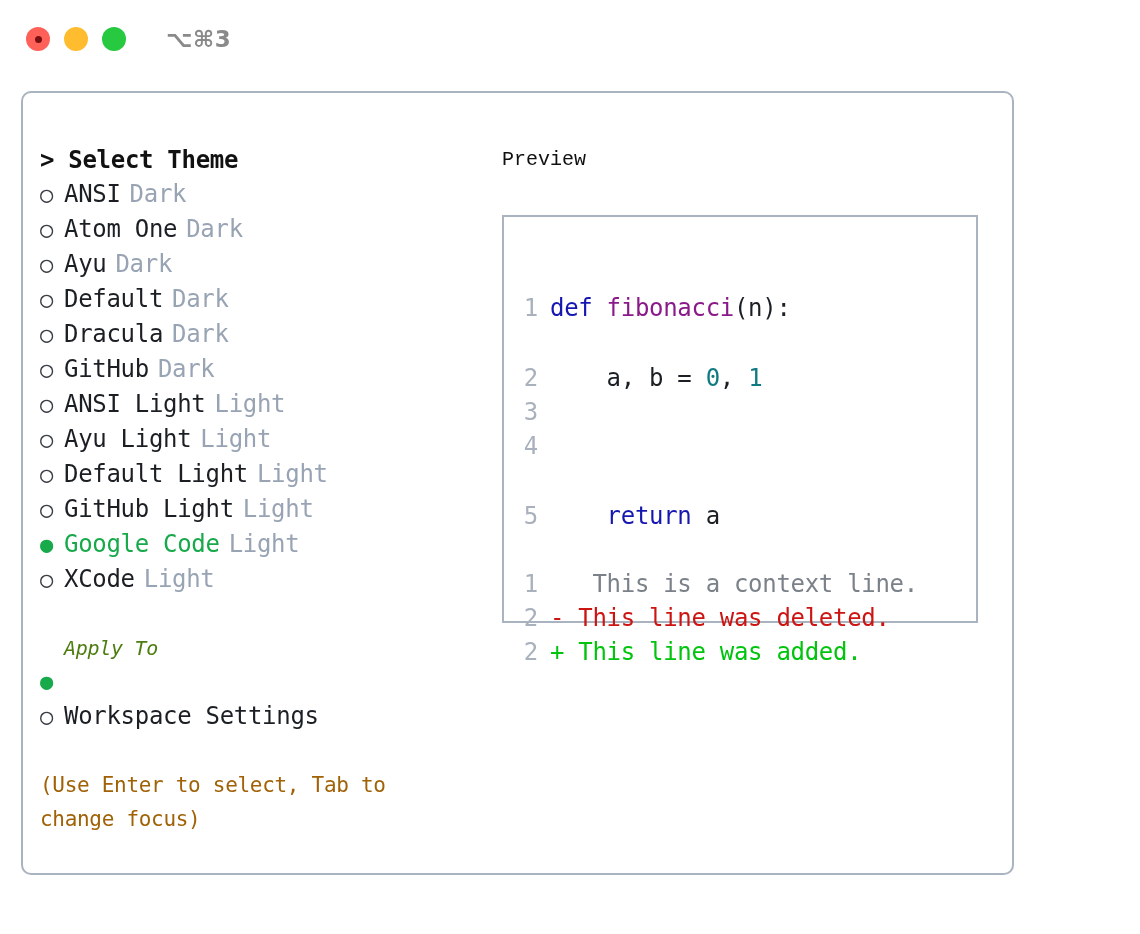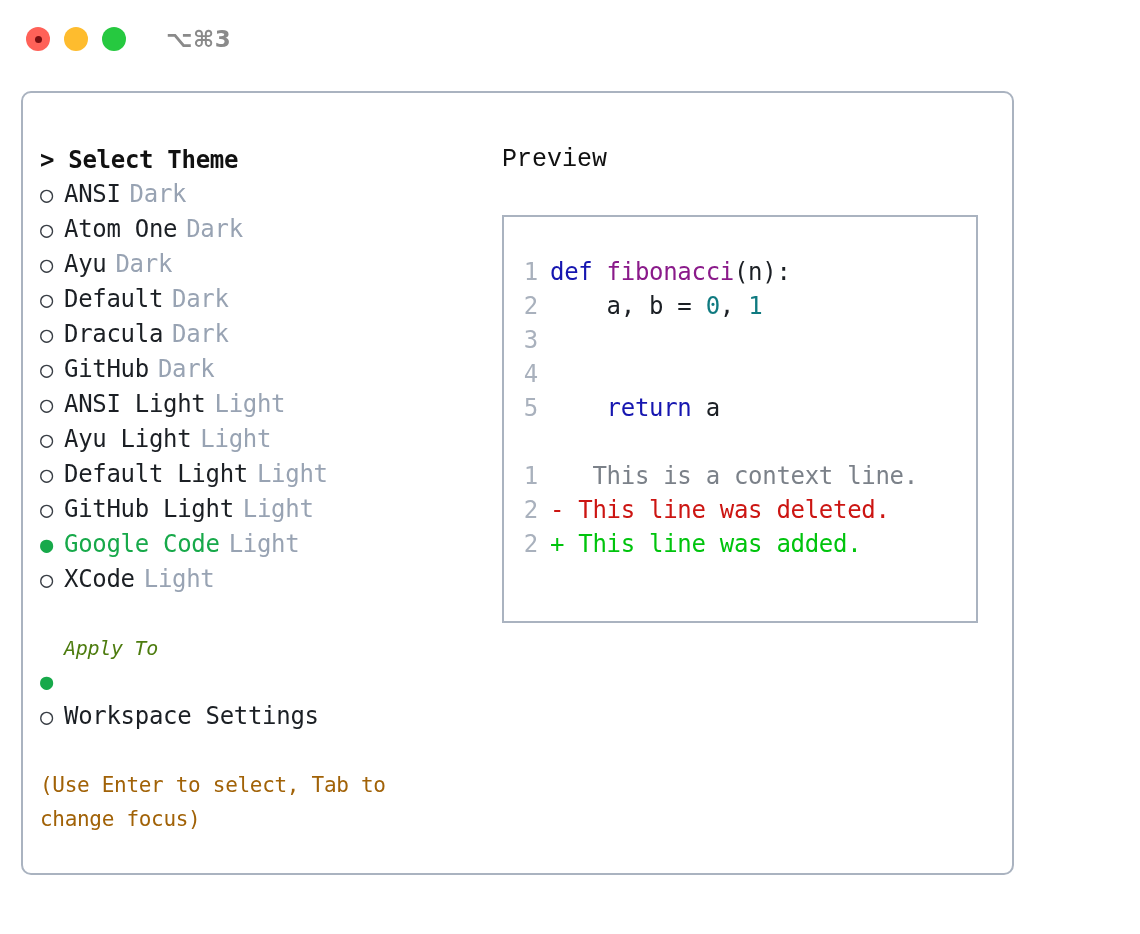--- a/index.html
+++ b/index.html
@@ -127,21 +127,21 @@
   }
 
   
   .right-col {
     position: absolute;
     left: 479px; top: 50px;
     width: 500px;
   }
   .preview-title {
     font-family: "Liberation Mono", "DejaVu Sans Mono", monospace;
-    font-size: 25px;
+    font-size: 20px;
     line-height: 34px;
     color: #111111;
     font-weight: 400;
   }
   .preview-box {
     margin-top: 38px;
     width: 476px;
     height: 408px;
     border: 2px solid #aab3c0;
     background: #ffffff;
@@ -156,21 +156,21 @@
     white-space: pre;
     letter-spacing: -0.3px;
   }
   .lineno {
     flex: 0 0 34px;
     width: 34px;
     text-align: right;
     color: #a9b1bd;
     margin-right: 12px;
   }
-  .code-text { color: #1b1f24; }
+  .code-text { color: #1b1f24; margin-top: 36px; }
 
   .tok-kw   { color: #1616b0; }
   .tok-fn   { color: #8a1a8a; }
   .tok-num  { color: #0f7a80; }
   .tok-plain{ color: #1b1f24; }
 
   .blank-line { height: 34px; }
 
   .diff-ctx { color: #7b8189; }
   .diff-del { color: #cc1512; }

